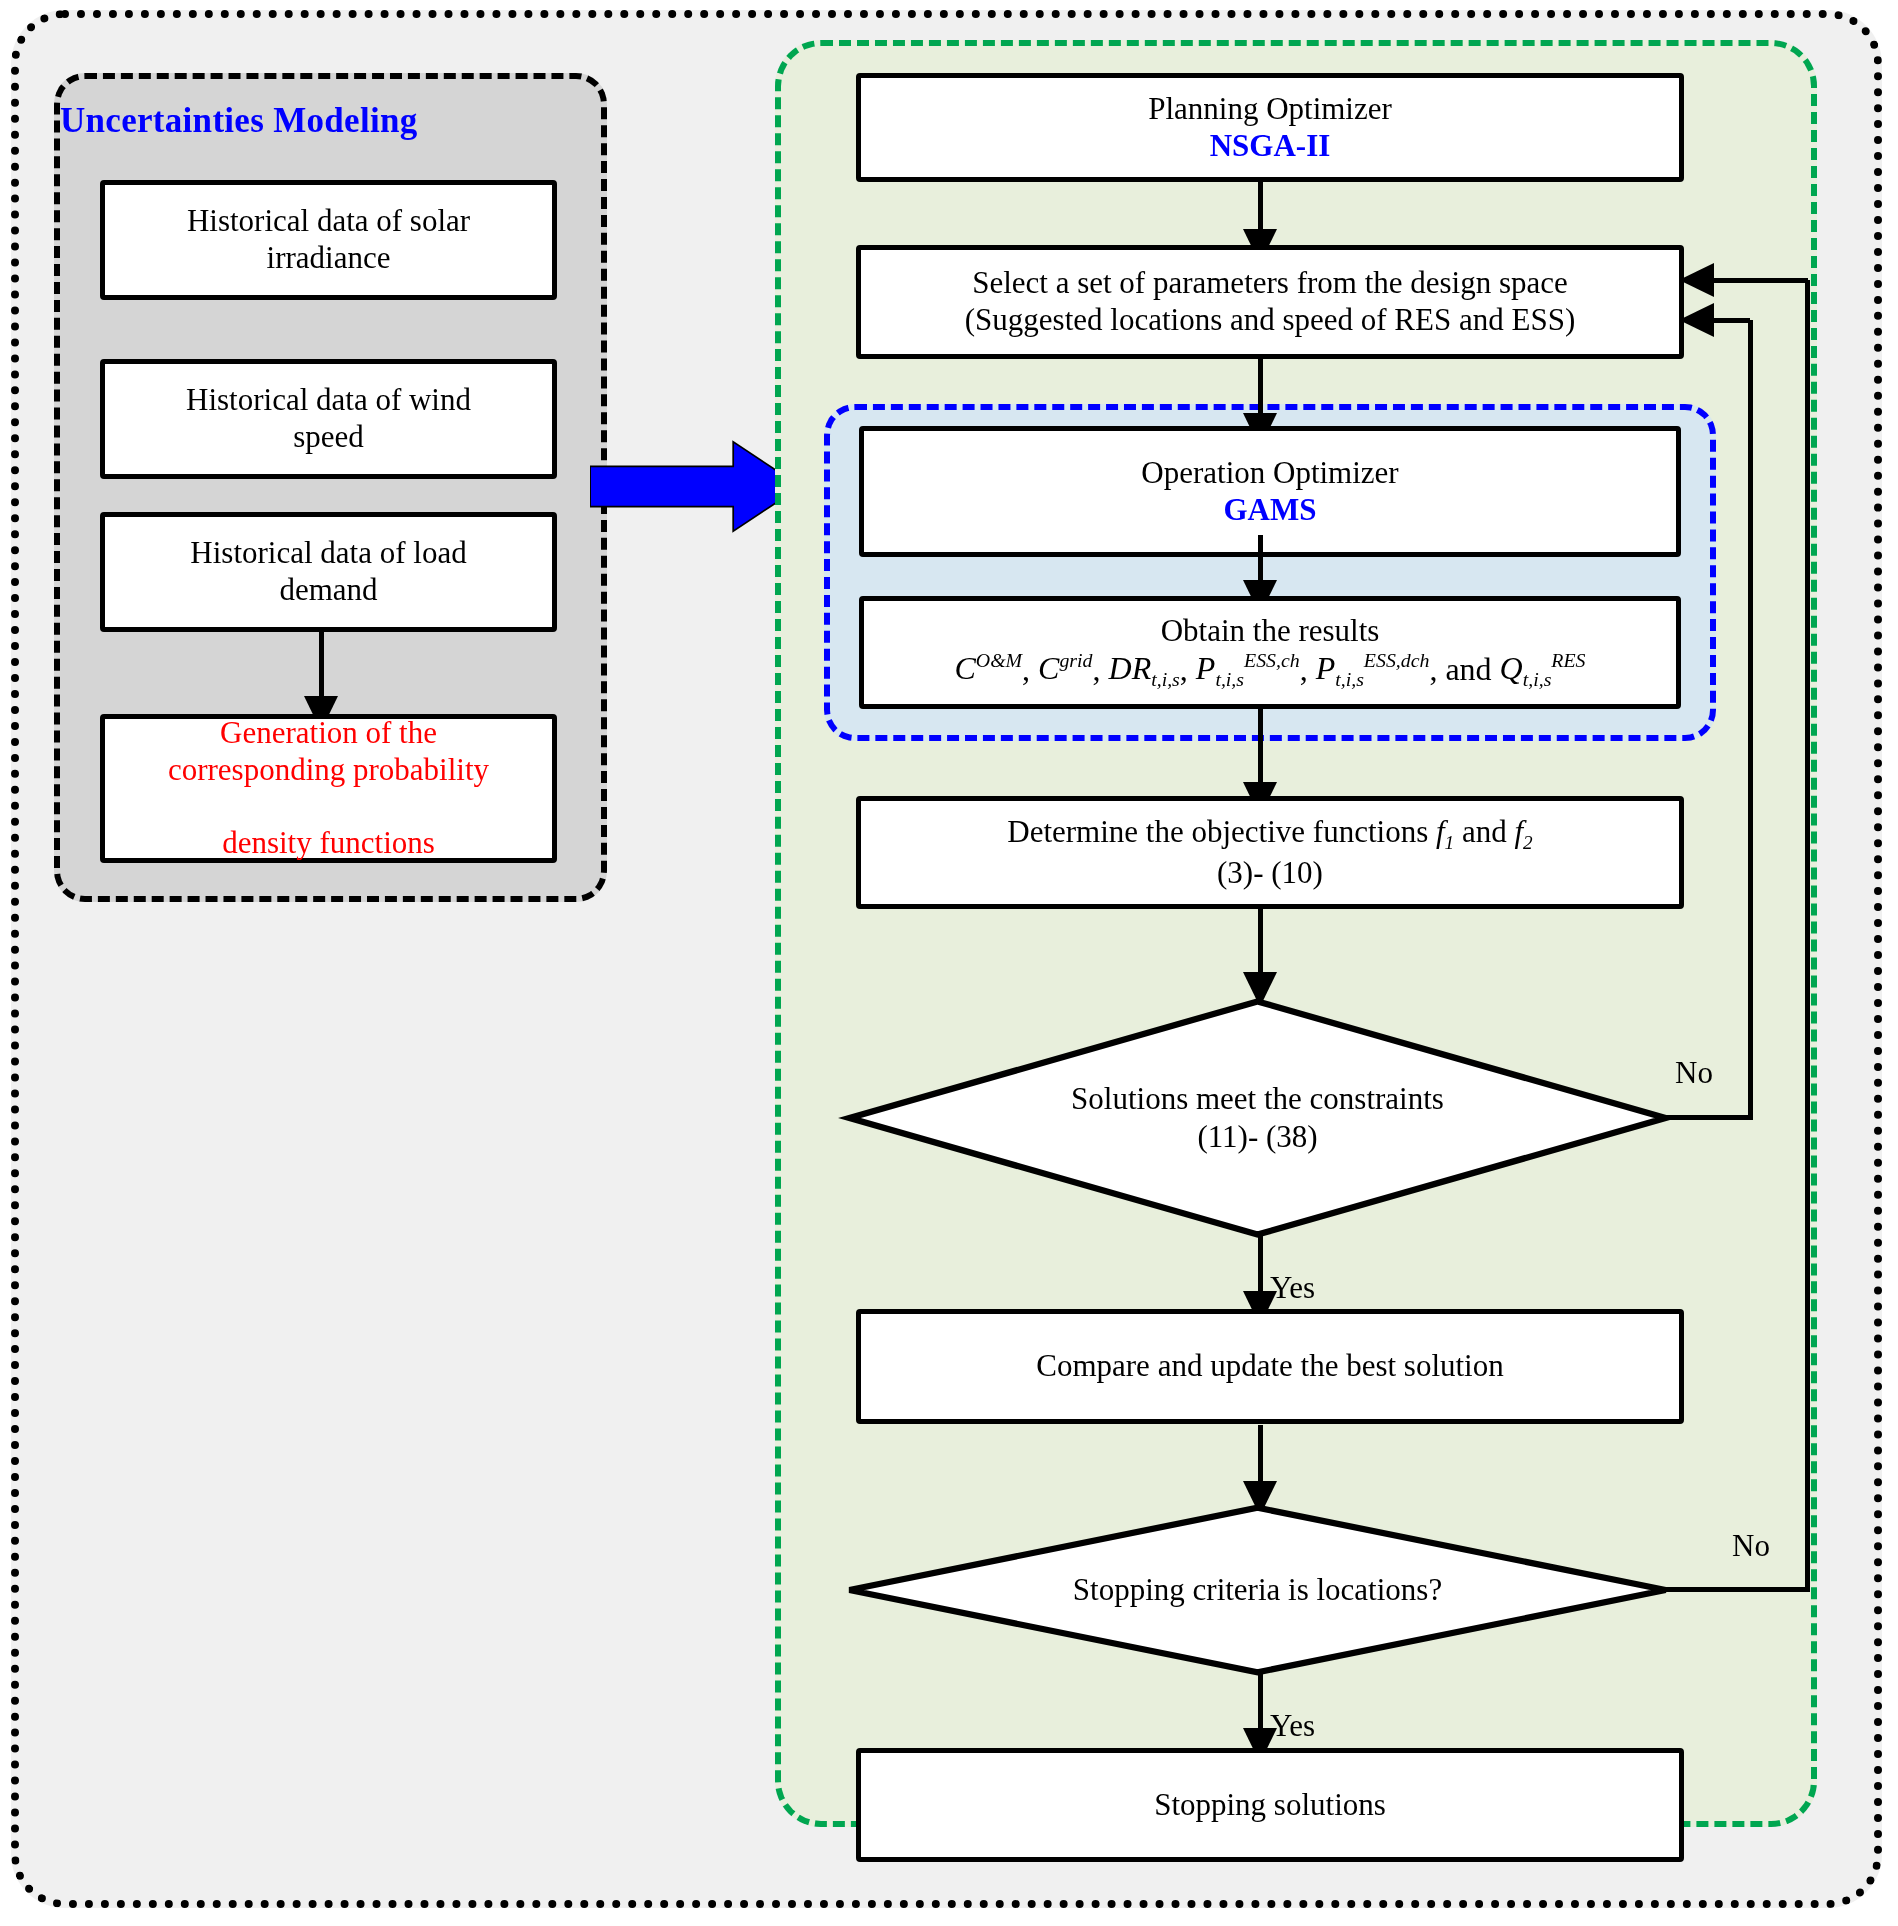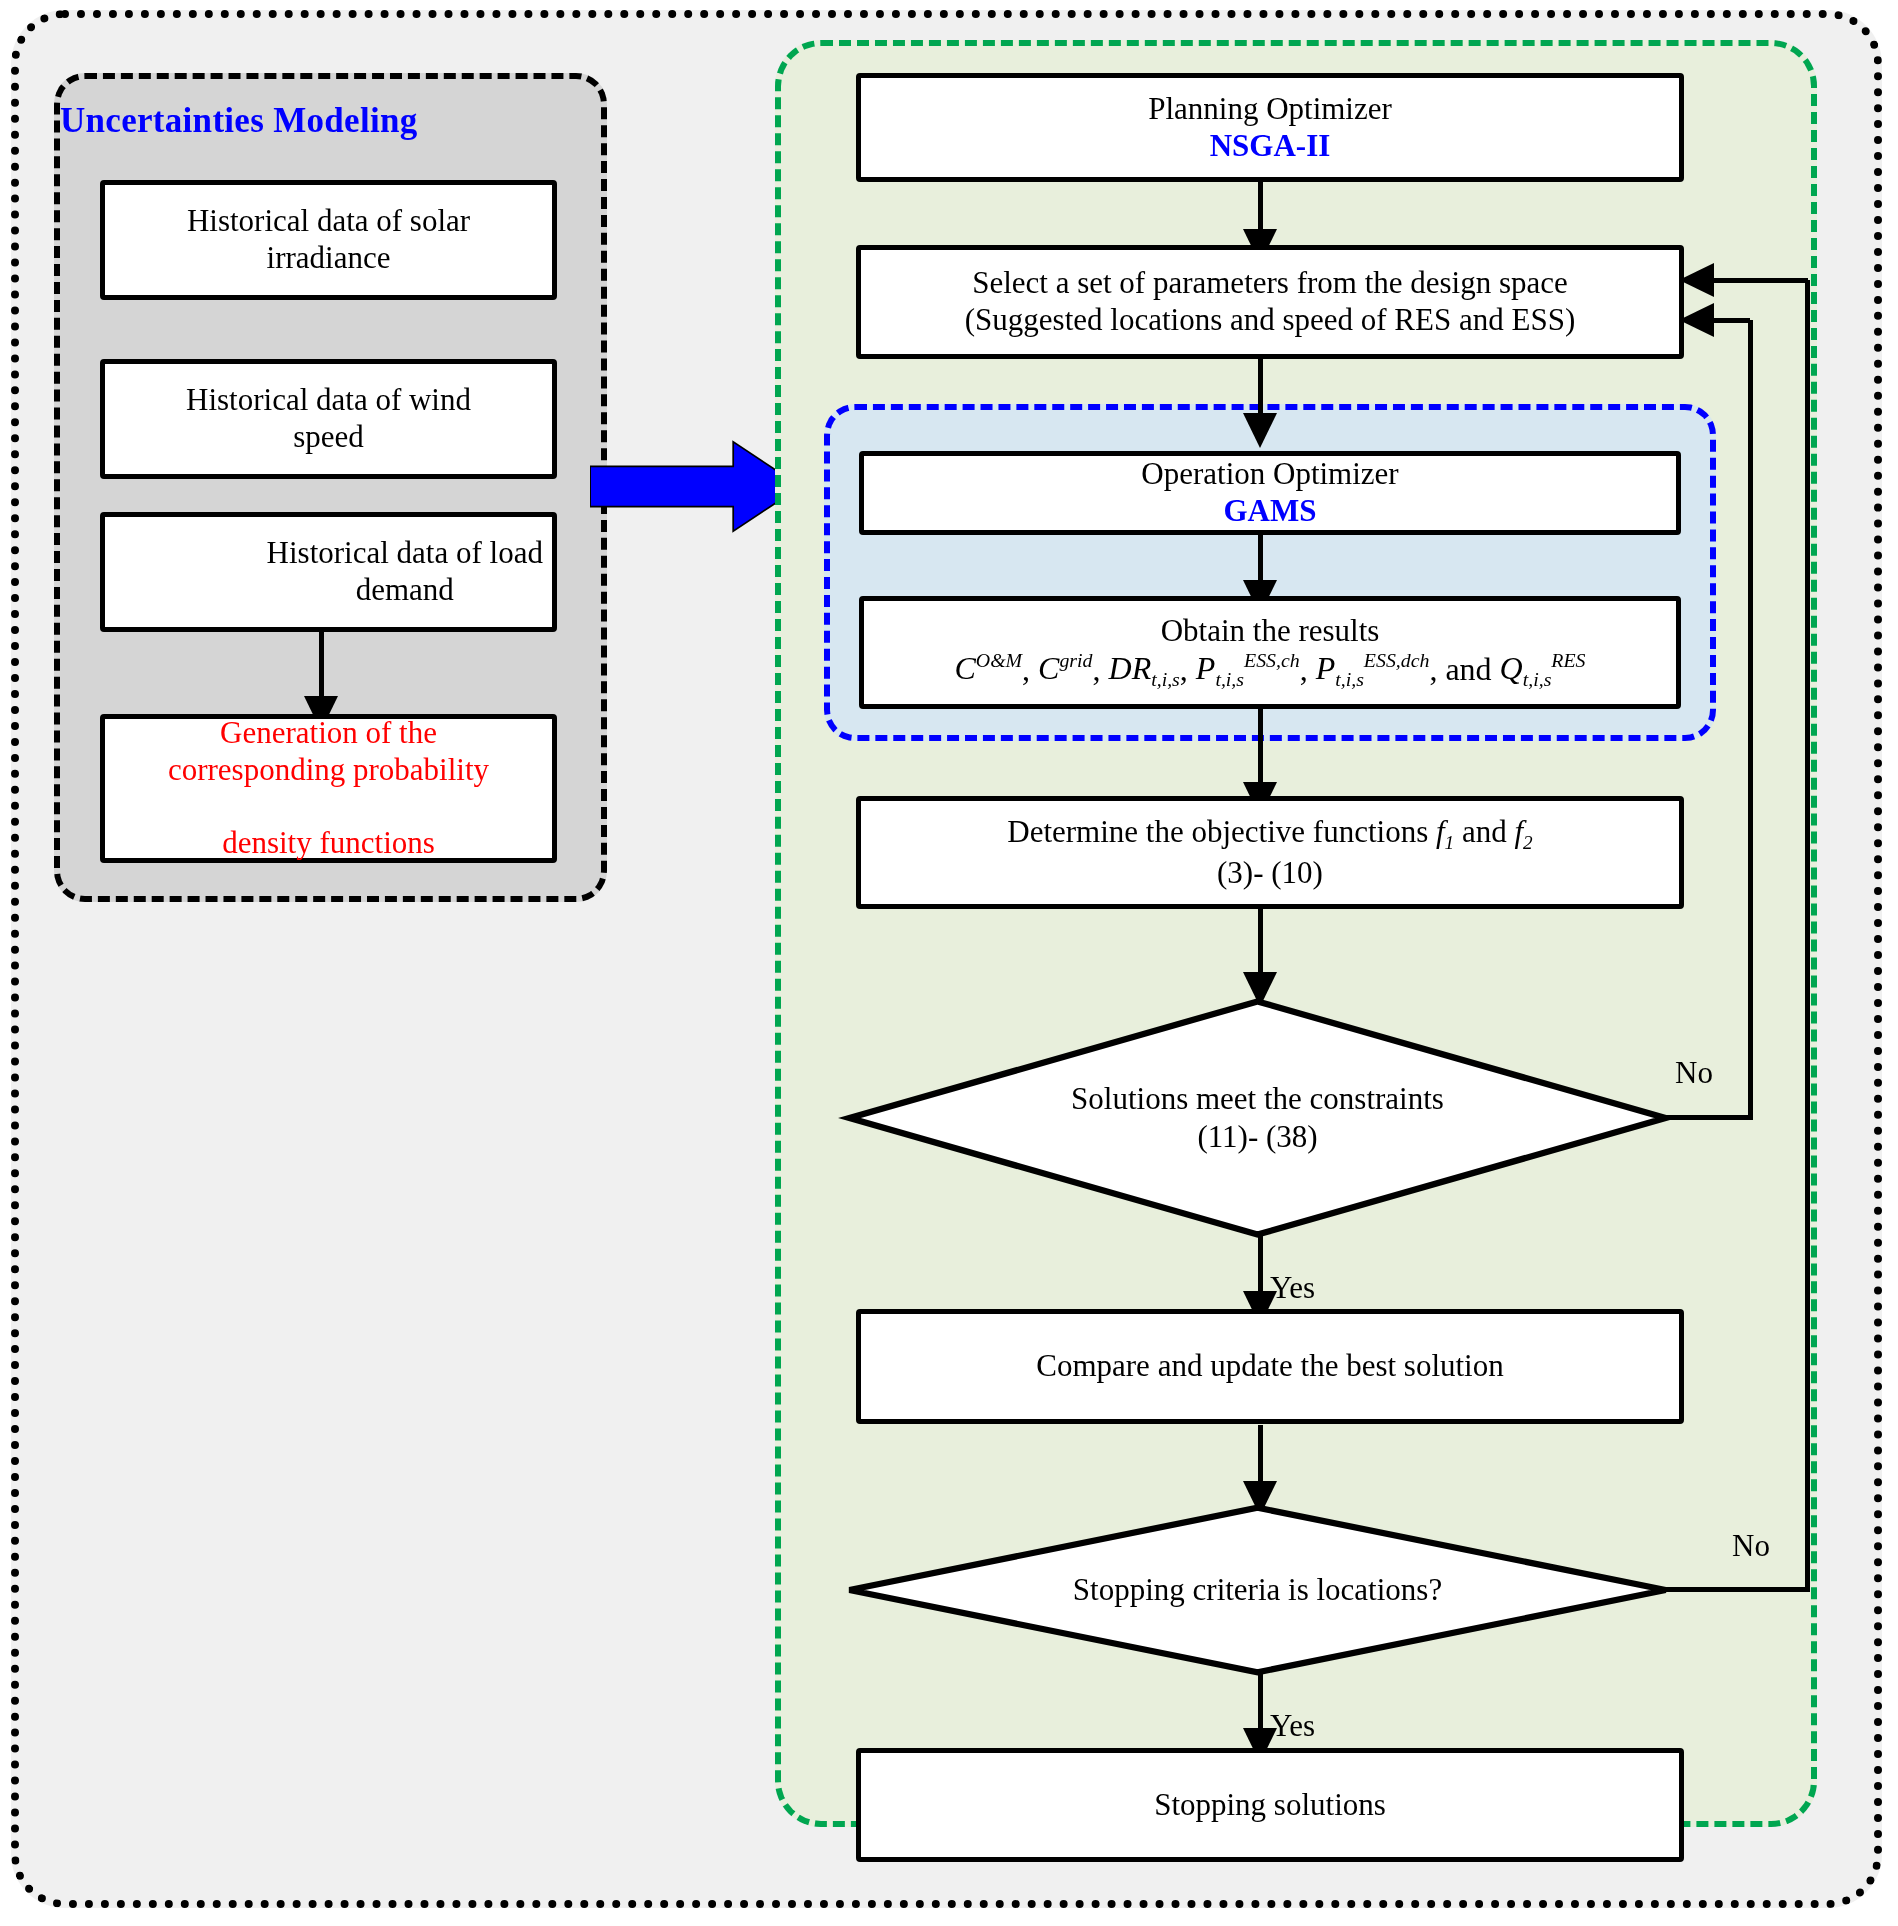--- a/index.html
+++ b/index.html
@@ -102,21 +102,21 @@
     </div>
   </div>
 
   <div class="box" style="left:100px;top:359px;width:457px;height:120px;">
     <div>
       <span>Historical data of wind</span><br>
       <span class="l2">speed</span>
     </div>
   </div>
 
-  <div class="box" style="left:100px;top:512px;width:457px;height:120px;justify-content:flex-end;">
+  <div class="box" style="left:100px;top:512px;width:457px;height:120px;">
     <div>
       <span>Historical data of load</span><br>
       <span class="l2">demand</span>
     </div>
   </div>
 
   <div class="vline" style="left:319px;top:632px;height:74px;"></div>
   <div class="arrowhead" style="left:304px;top:696px;"></div>
 
   <div class="box red-text" style="left:100px;top:714px;width:457px;height:149px;">
@@ -150,21 +150,21 @@
   <div class="box" style="left:856px;top:245px;width:828px;height:114px;">
     <div>
       <span>Select a set of parameters from the design space</span><br>
       <span class="l2">(Suggested locations and speed of RES and ESS)</span>
     </div>
   </div>
 
   <div class="vline" style="left:1258px;top:359px;height:64px;"></div>
   <div class="arrowhead" style="left:1243px;top:413px;"></div>
 
-  <div class="box" style="left:859px;top:426px;width:822px;height:84px;margin-top:25px;">
+  <div class="box" style="left:859px;top:426px;width:822px;height:131px;">
     <div>
       <span>Operation Optimizer</span><br>
       <span class="l2 accent">GAMS</span>
     </div>
   </div>
 
   <div class="vline" style="left:1258px;top:535px;height:56px;"></div>
   <div class="arrowhead" style="left:1243px;top:580px;"></div>
 
   <div class="box" style="left:859px;top:596px;width:822px;height:113px;">

